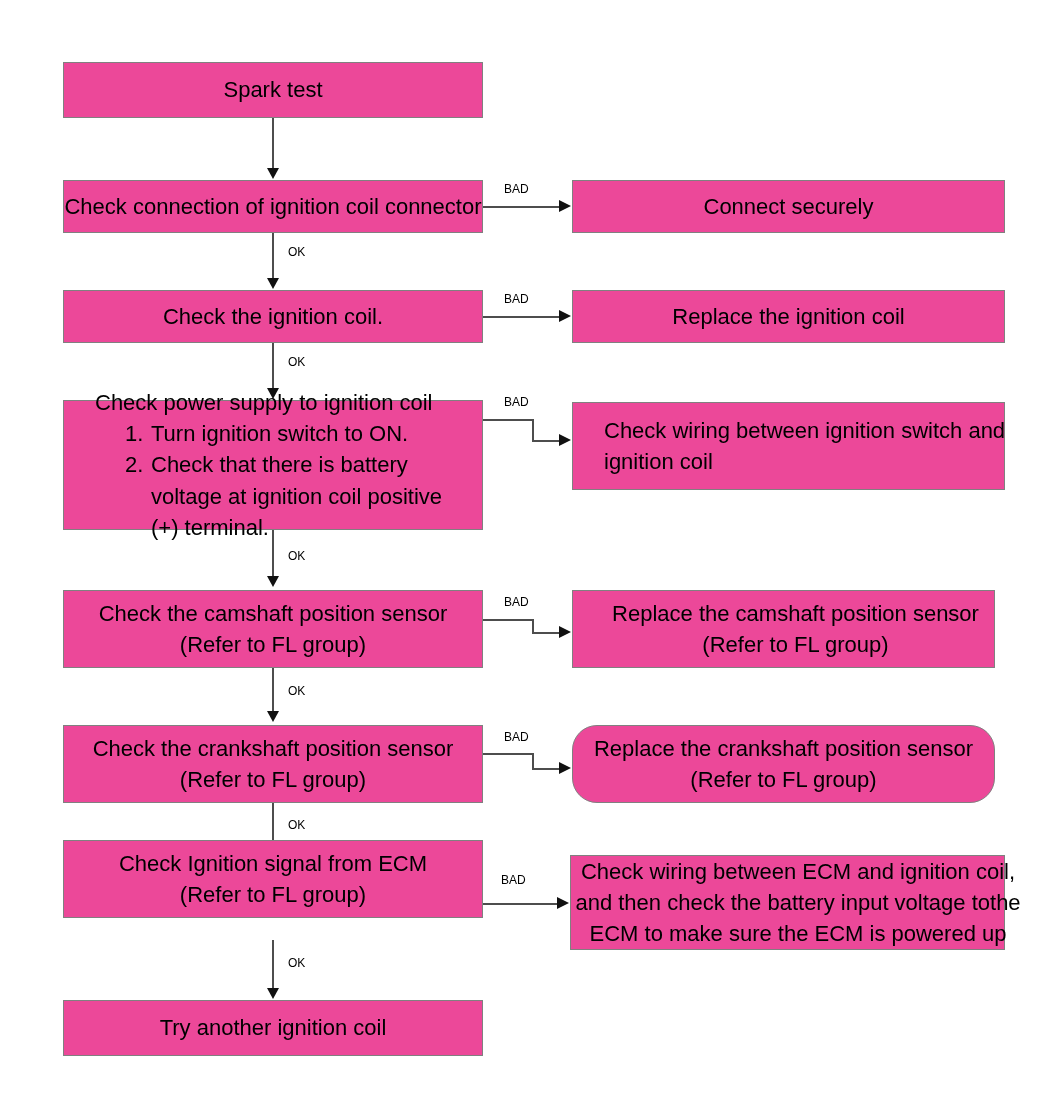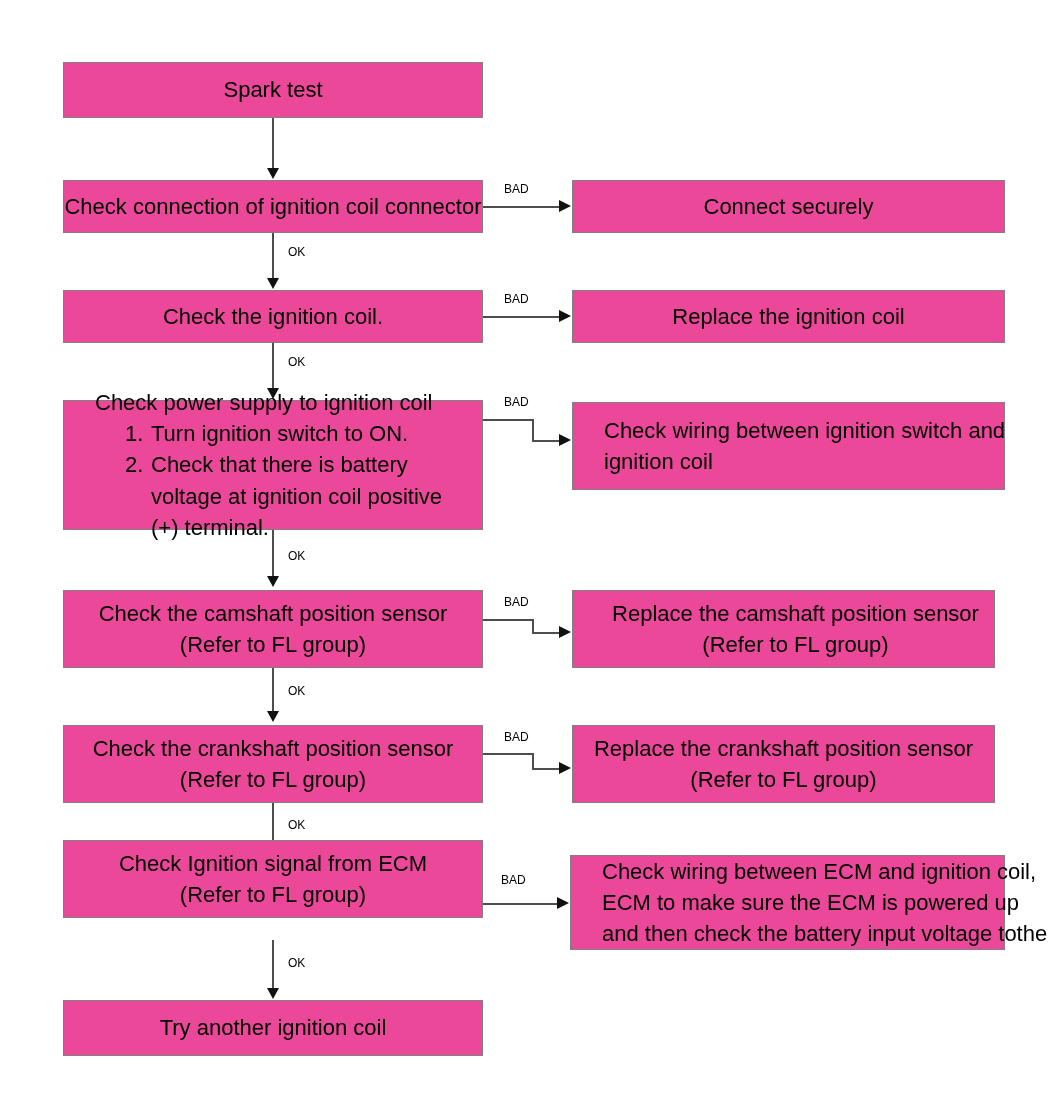--- a/index.html
+++ b/index.html
@@ -170,44 +170,44 @@
 
   <div class="vline" style="left:272px; top:668px; height:45px;"></div>
   <div class="arrow-down" style="left:267px; top:711px;"></div>
   <div class="edge-label" style="left:288px; top:684px;">OK</div>
 
   <div class="node center" style="left:63px; top:725px; width:420px; height:78px;">
     <div class="line">Check the crankshaft position sensor</div>
     <div class="line">(Refer to FL group)</div>
   </div>
 
-  <div class="node center" style="left:572px; top:725px; width:423px; height:78px;">
+  <div class="node center" style="left:572px; top:725px; width:423px; height:78px;border-radius:25px;">
     <div class="line">Replace the crankshaft position sensor</div>
     <div class="line">(Refer to FL group)</div>
   </div>
 
   <div class="hline" style="left:483px; top:753px; width:50px;"></div>
   <div class="vline" style="left:532px; top:753px; height:16px;"></div>
   <div class="hline" style="left:532px; top:768px; width:29px;"></div>
   <div class="arrow-right" style="left:559px; top:762px;"></div>
   <div class="edge-label" style="left:504px; top:730px;">BAD</div>
 
   <div class="vline" style="left:272px; top:803px; height:47px;"></div>
   <div class="arrow-down" style="left:267px; top:848px;"></div>
   <div class="edge-label" style="left:288px; top:818px;">OK</div>
 
   <div class="node center" style="left:63px; top:840px; width:420px; height:78px;">
     <div class="line">Check Ignition signal from ECM</div>
     <div class="line">(Refer to FL group)</div>
   </div>
 
-  <div class="node left" style="left:570px; top:855px; width:435px; height:95px;">
+  <div class="node left" style="left:570px; top:855px; width:435px; height:95px;align-items:center;">
     <div class="line">Check wiring between ECM and ignition coil,</div>
+    <div class="line">and then check the battery input voltage tothe</div>
     <div class="line">ECM to make sure the ECM is powered up</div>
-    <div class="line">and then check the battery input voltage tothe</div>
   </div>
 
   <div class="hline" style="left:483px; top:903px; width:76px;"></div>
   <div class="arrow-right" style="left:557px; top:897px;"></div>
   <div class="edge-label" style="left:501px; top:873px;">BAD</div>
 
   <div class="vline" style="left:272px; top:940px; height:50px;"></div>
   <div class="arrow-down" style="left:267px; top:988px;"></div>
   <div class="edge-label" style="left:288px; top:956px;">OK</div>
 

